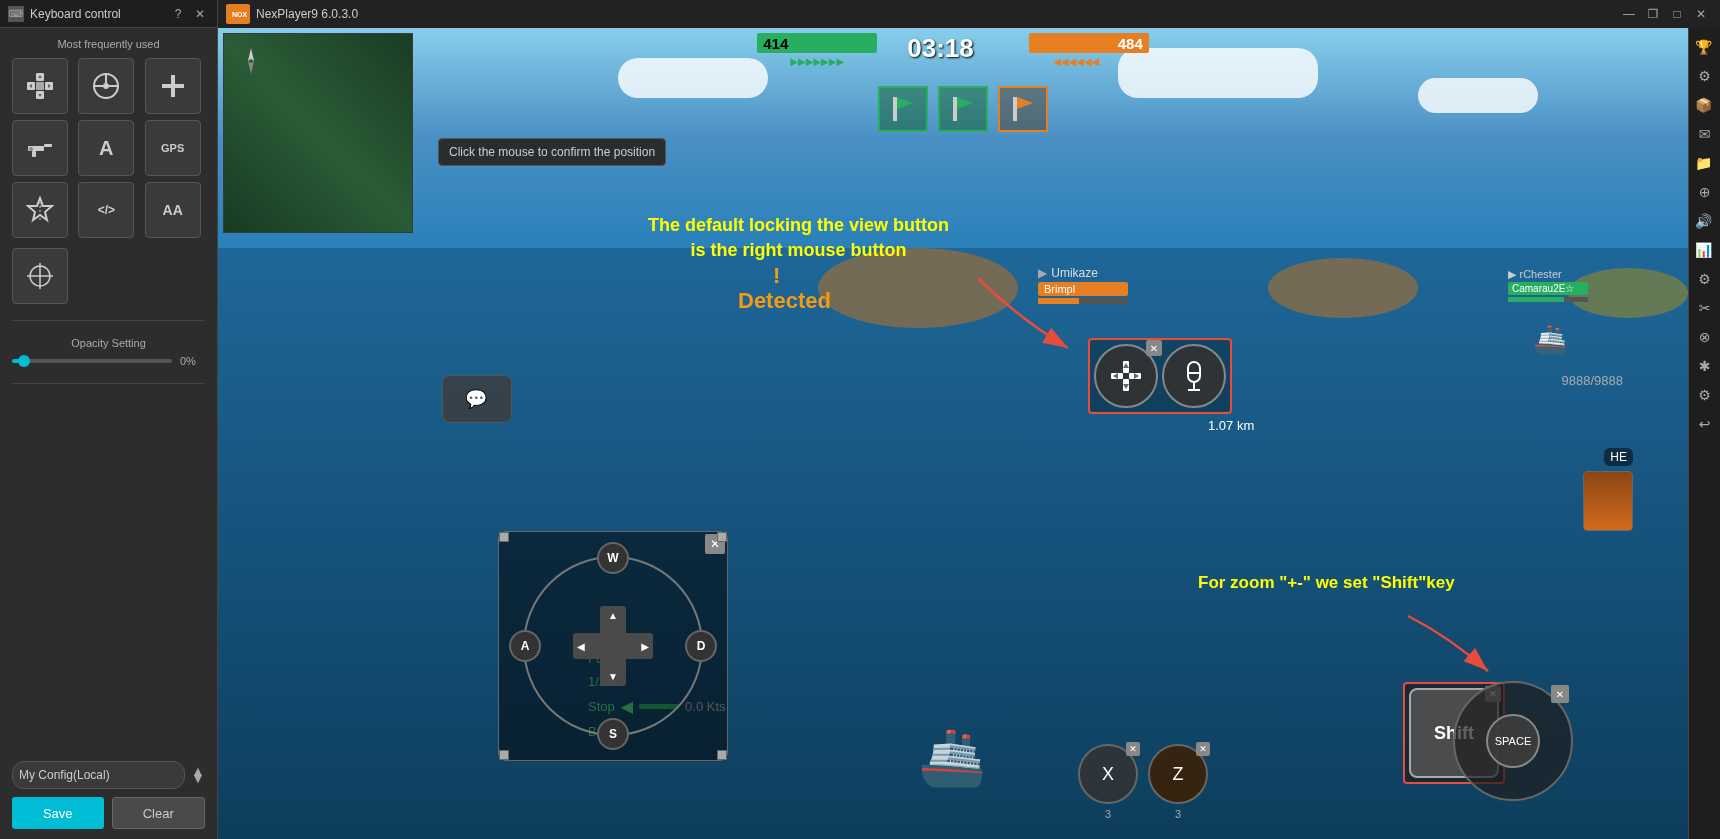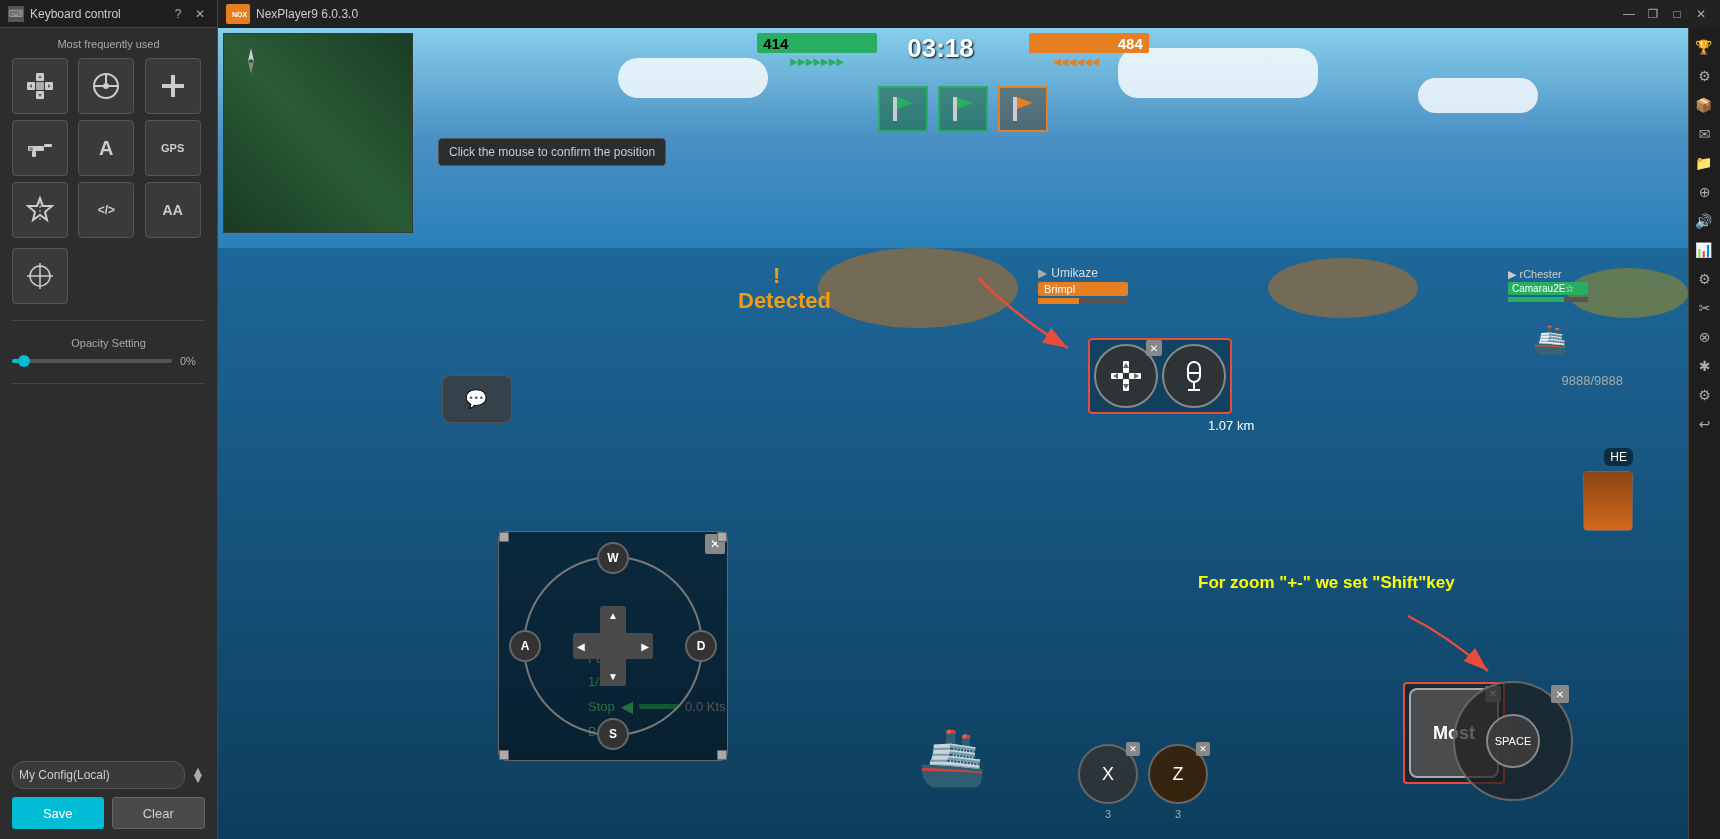--- a/index.html
+++ b/index.html
@@ -877,20 +877,22 @@
       </div>
     </div>
 
     <div style="position:absolute;top:295px;right:120px;color:#27ae60;font-size:28px;">🚢</div>
 
     <div class="tooltip-confirm">
       <span>Click the mouse to confirm the position</span>
     </div>
 
     <div class="annotation-text">
+      <div>The default locking the view button</div>
+      <div>is the right mouse button</div>
     </div>
 
     <svg class="annotation-arrow" width="200" height="120" style="position:absolute;top:230px;left:680px;">
       <defs>
         <marker id="arrowhead" markerWidth="10" markerHeight="7" refX="10" refY="3.5" orient="auto">
           <polygon points="0 0, 10 3.5, 0 7" fill="#e74c3c"></polygon>
         </marker>
       </defs>
       <path d="M 80,20 Q 120,60 170,90" stroke="#e74c3c" stroke-width="2.5" fill="none" marker-end="url(#arrowhead)"></path>
     </svg>
@@ -1010,21 +1012,21 @@
       <defs>
         <marker id="arrowhead2" markerWidth="10" markerHeight="7" refX="10" refY="3.5" orient="auto">
           <polygon points="0 0, 10 3.5, 0 7" fill="#e74c3c"></polygon>
         </marker>
       </defs>
       <path d="M 20,10 Q 60,30 100,65" stroke="#e74c3c" stroke-width="2.5" fill="none" marker-end="url(#arrowhead2)"></path>
     </svg>
 
     <div class="shift-btn-box">
       <div class="shift-btn">
-        <span>Most</span>
+        <span>Shift</span>
         <button style="position:absolute;top:-4px;right:-4px;width:16px;height:16px;background:#888;border:none;border-radius:2px;color:white;font-size:9px;cursor:pointer;">✕</button>
       </div>
     </div>
 
     <div class="ammo-display">
       <div style="color:white;font-size:12px;background:rgba(0,0,0,0.5);padding:2px 6px;border-radius:6px;">HE</div>
       <div style="width:50px;height:60px;background:linear-gradient(180deg,#8B4513,#D2691E);border-radius:4px;border:1px solid #666;"></div>
     </div>
 
     <div style="position:absolute;bottom:18px;right:60px;">

